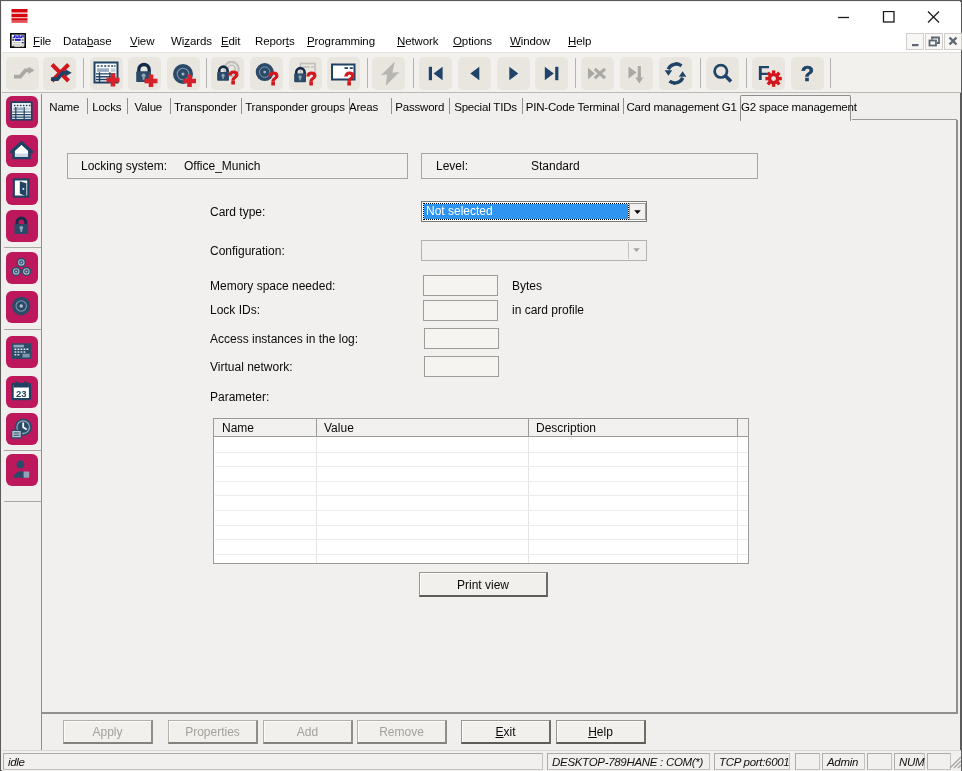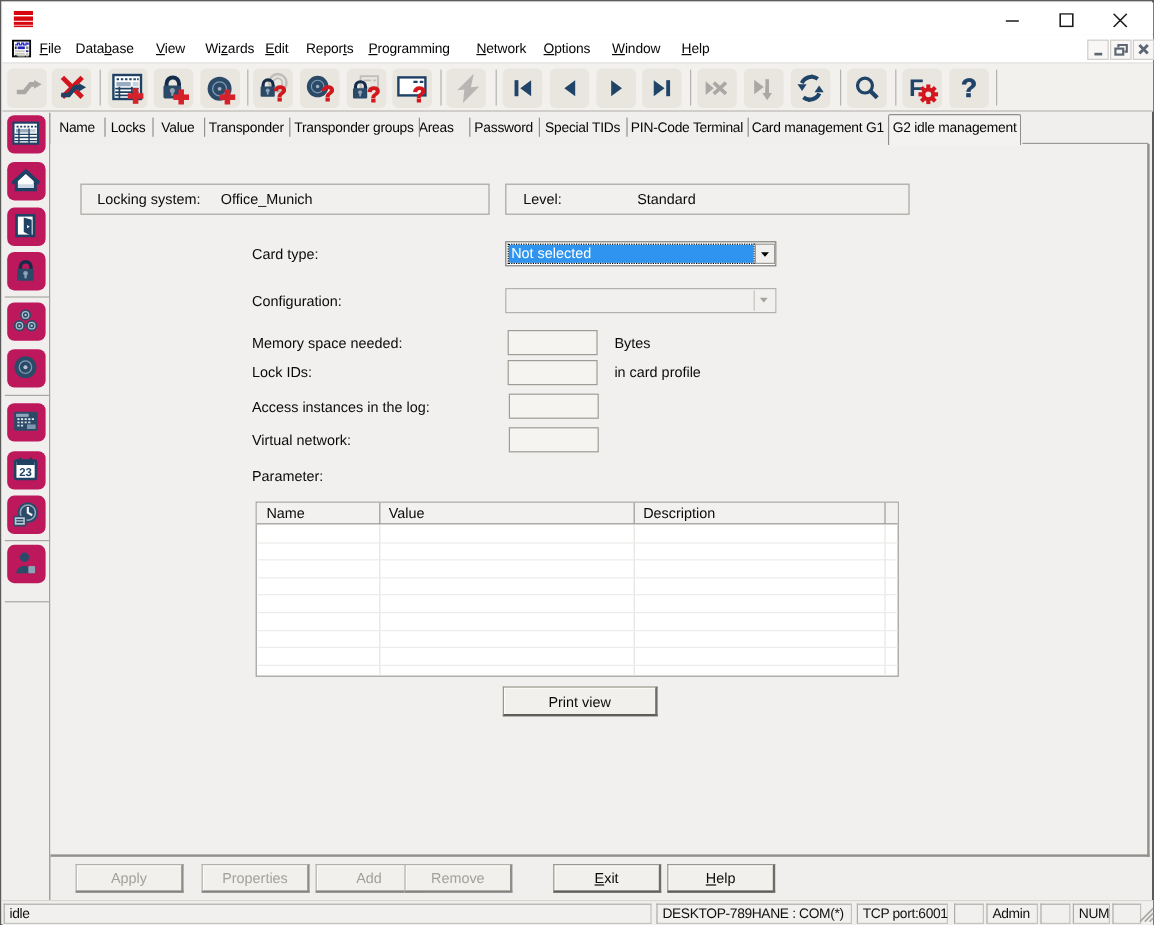--- a/index.html
+++ b/index.html
@@ -21,21 +21,21 @@
   .ssep{position:absolute;left:2px;width:37px;height:1px;background:#a8a7a3;}
   .tab{position:absolute;top:95px;height:24px;box-sizing:border-box;color:#060606;font-size:11.5px;letter-spacing:-0.2px;text-align:center;}
   .tab span{position:absolute;left:0;right:0;top:4.5px;white-space:nowrap;}
   .tabsep{position:absolute;top:97px;width:1px;height:16px;background:#90908c;}
   .tabactive{top:94px;height:26px;background:#f3f2f0;z-index:3;border:1px solid #8e8e8a;border-bottom:none;border-radius:2px 2px 0 0;}
   .tabactive span{top:5px;}
   .gbox{position:absolute;border:1px solid #a6a6a1;box-sizing:border-box;}
   .inp{position:absolute;background:#f5f4f1;border:1px solid #9d9d97;box-sizing:border-box;}
   .btn{position:absolute;background:#f1f0ed;box-sizing:border-box;font-size:12px;color:#0a0a0a;text-align:center;border:1px solid #98988f;border-right:2px solid #6d6d68;border-bottom:2px solid #5d5d58;box-shadow:inset 1px 1px 0 #fcfcfb;}
   .btn.dis{color:#a2a29c;border:1px solid #b2b2ac;border-right:2px solid #8f8f8a;border-bottom:2px solid #83837e;box-shadow:inset 1px 1px 0 #fbfbfa;}
-  .statusbar{left:1px;top:749px;width:959px;height:21px;background:#f1f0ee;border-top:1px solid #d8d7d3;box-sizing:border-box;}
+  .statusbar{left:1px;top:749px;width:959px;height:21px;background:#f1f0ee;border-top:1px solid #d8d7d3;box-sizing:border-box;font-style:italic;}
   .spanel{position:absolute;top:2px;height:17px;border:1px solid #c3c2be;border-top-color:#adaca8;border-left-color:#adaca8;box-sizing:border-box;font-size:11.5px;letter-spacing:-0.3px;color:#111;}
   .spanel div{position:absolute;left:4px;top:1.5px;white-space:nowrap;}
 </style>
 </head>
 <body>
 <div class="win">
 
   <div class="abs titlebar">
     <svg class="abs" style="left:9px;top:7px" width="17" height="15" viewBox="0 0 17 15">
       <rect x="0.5" y="0" width="16" height="3.5" fill="#d6070e"></rect>
@@ -399,21 +399,21 @@
   <div class="tabsep" style="left:85.5px"></div>
   <div class="tabsep" style="left:126px"></div>
   <div class="tabsep" style="left:168.5px"></div>
   <div class="tabsep" style="left:240px"></div>
   <div class="tabsep" style="left:348px"></div>
   <div class="tabsep" style="left:389.5px"></div>
   <div class="tabsep" style="left:448px"></div>
   <div class="tabsep" style="left:521px"></div>
   <div class="tabsep" style="left:622px"></div>
   <div class="tab tabactive" style="left:739px;width:111px">
-      <span>G2 idle management</span>
+      <span>G2 space management</span>
     </div>
   <div class="abs" style="left:851px;top:118px;width:105px;height:1px;background:#9a9a96"></div>
   <div class="abs" style="left:41px;top:119px;width:916px;height:594px;background:#f1f0ee;border-right:2px solid #8f8f8b;border-bottom:2px solid #8f8f8b;box-sizing:border-box;z-index:1"></div>
   <div style="position:absolute;z-index:2;left:0;top:0">
     <div class="gbox" style="left:66px;top:152px;width:341px;height:26px"></div>
     <div class="txt" style="left:80px;top:158px">Locking system:</div>
     <div class="txt" style="left:183px;top:158px">Office_Munich</div>
     <div class="gbox" style="left:420px;top:152px;width:337px;height:26px"></div>
     <div class="txt" style="left:435px;top:158px">Level:</div>
     <div class="txt" style="left:530px;top:158px">Standard</div>
@@ -481,21 +481,21 @@
 
   <div class="btn dis" style="left:62px;top:719px;width:90px;height:24px">
       <div style="margin-top:4px">Apply</div>
     </div>
   <div class="btn dis" style="left:167px;top:719px;width:90px;height:24px">
       <div style="margin-top:4px">Properties</div>
     </div>
   <div class="btn dis" style="left:262px;top:719px;width:90px;height:24px">
       <div style="margin-top:4px">Add</div>
     </div>
-  <div class="btn dis" style="left:336px;top:719px;width:90px;height:24px">
+  <div class="btn dis" style="left:356px;top:719px;width:90px;height:24px">
       <div style="margin-top:4px">Remove</div>
     </div>
   <div class="btn" style="left:460px;top:719px;width:90px;height:24px">
       <div style="margin-top:4px"><u>E</u>xit</div>
     </div>
   <div class="btn" style="left:555px;top:719px;width:90px;height:24px">
       <div style="margin-top:4px"><u>H</u>elp</div>
     </div>
   <div class="abs statusbar">
     <div class="spanel" style="left:1px;width:540px">

